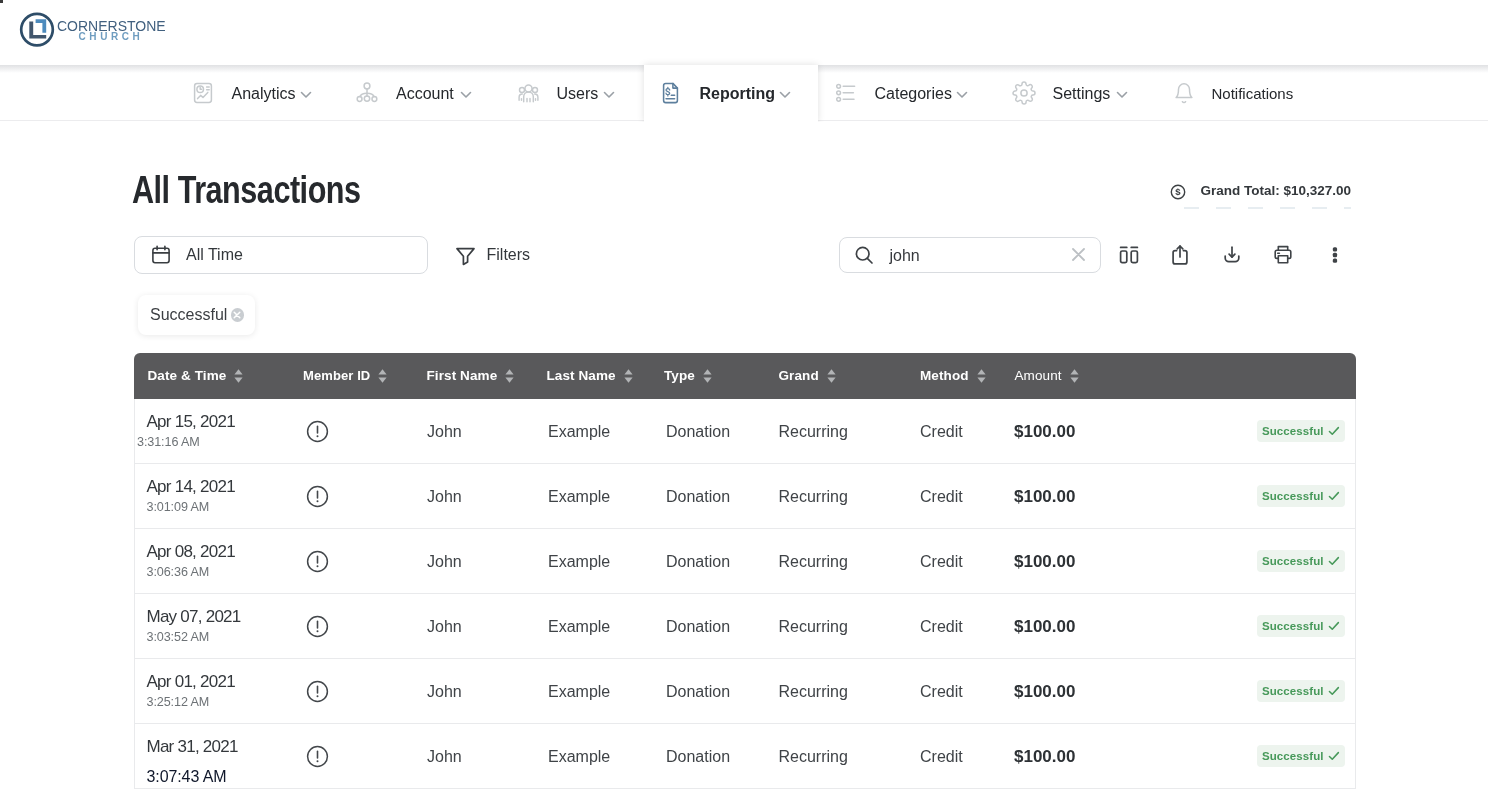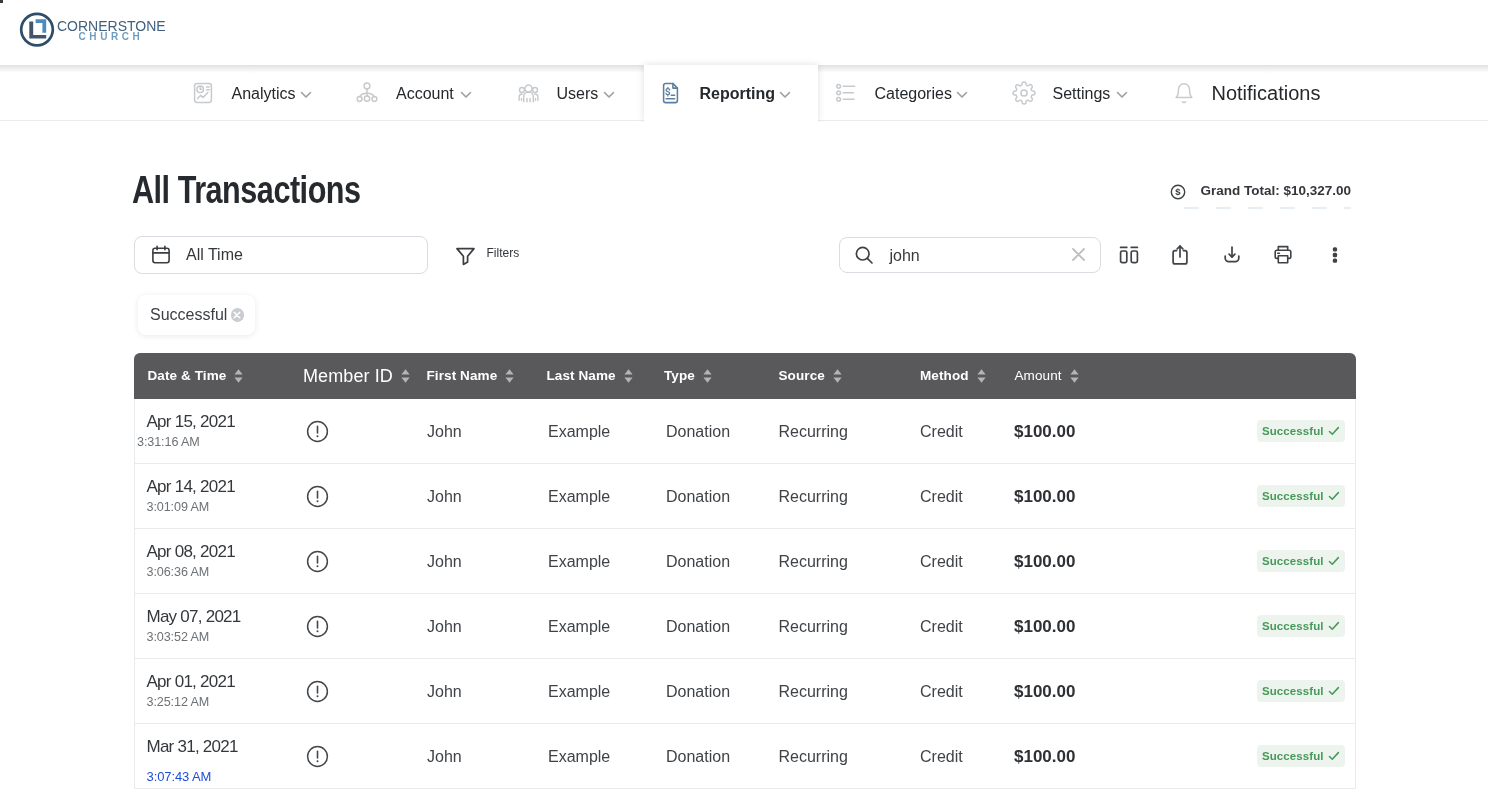--- a/index.html
+++ b/index.html
@@ -81,21 +81,21 @@
 <path d="M16.5 8.3 a5.5 5.5 0 0 0-11 0 c0 6.4-2.4 8.2-2.4 8.2 h15.8 s-2.4-1.8-2.4-8.2"></path>
 <path d="M12.6 20.7 a1.85 1.85 0 0 1-3.2 0"></path>
 </svg>
     </div>
 <div class="a" style="left:231.5px;top:84px;font-size:16px;font-weight:400;color:#25282c;line-height:19px;z-index:5">Analytics</div>
 <div class="a" style="left:396px;top:84px;font-size:16px;font-weight:400;color:#25282c;line-height:19px;z-index:5">Account</div>
 <div class="a" style="left:556.5px;top:84px;font-size:16px;font-weight:400;color:#25282c;line-height:19px;z-index:5">Users</div>
 <div class="a" style="left:699.5px;top:84px;font-size:16px;font-weight:700;color:#25282c;line-height:19px;z-index:5">Reporting</div>
 <div class="a" style="left:874.5px;top:84px;font-size:16px;font-weight:400;color:#25282c;line-height:19px;z-index:5">Categories</div>
 <div class="a" style="left:1052.5px;top:84px;font-size:16px;font-weight:400;color:#25282c;line-height:19px;z-index:5">Settings</div>
-<div class="a" style="left:1211.5px;top:84px;font-size:20px;font-weight:400;color:#25282c;line-height:19px;z-index:5">Notifications</div>
+<div class="a" style="left:1211.5px;top:84px;font-size:15px;font-weight:400;color:#25282c;line-height:19px;z-index:5">Notifications</div>
 <div class="a" style="left:300px;top:90.5px;z-index:5">
       <svg width="12" height="8" viewBox="0 0 12 8" fill="none" stroke="#9aa0a6" stroke-width="1.6" stroke-linecap="round" stroke-linejoin="round">
         <path d="M1.5 1.5 L6 6 L10.5 1.5"></path>
       </svg>
     </div>
 <div class="a" style="left:460px;top:90.5px;z-index:5">
       <svg width="12" height="8" viewBox="0 0 12 8" fill="none" stroke="#9aa0a6" stroke-width="1.6" stroke-linecap="round" stroke-linejoin="round">
         <path d="M1.5 1.5 L6 6 L10.5 1.5"></path>
       </svg>
     </div>
@@ -135,21 +135,21 @@
 <path d="M2.9 8.9 H19.1"></path>
 <path d="M7.1 2.3 v3.4 M14.9 2.3 v3.4"></path>
 </svg>
     </div>
 <div class="a" style="left:186px;top:246px;font-size:16px;color:#33373b;z-index:6">All Time</div>
 <div class="a" style="left:455px;top:247px;z-index:5">
       <svg width="21" height="19" viewBox="0 0 21 19" fill="none" stroke="#3a3e42" stroke-width="1.7" stroke-linecap="round" stroke-linejoin="round">
 <path d="M2 1.6 H19 L12.6 9.3 V14.9 L8.4 17.4 V9.3 Z"></path>
 </svg>
     </div>
-<div class="a" style="left:486.5px;top:246px;font-size:12px;color:#33373b;z-index:5">Filters</div>
+<div class="a" style="left:486.5px;top:246px;font-size:16px;color:#33373b;z-index:5">Filters</div>
 <div class="a" style="left:838.5px;top:237px;width:262px;height:36px;border:1px solid #d9dce0;border-radius:8px;z-index:5"></div>
 <div class="a" style="left:855px;top:246px;z-index:6">
       <svg width="19" height="19" viewBox="0 0 19 19" fill="none" stroke="#3d4145" stroke-width="1.7" stroke-linecap="round">
 <circle cx="7.7" cy="7.7" r="6.3"></circle>
 <path d="M12.3 12.3 L17 17"></path>
 </svg>
     </div>
 <div class="a" style="left:889.5px;top:246.5px;font-size:16px;color:#36393d;z-index:6">john</div>
 <div class="a" style="left:1070.5px;top:247px;z-index:6">
       <svg width="15" height="15" viewBox="0 0 15 15" fill="none" stroke="#bcc0c4" stroke-width="1.8" stroke-linecap="round">
@@ -203,21 +203,21 @@
 <div class="a" style="left:147.5px;top:369px;z-index:6;display:flex;align-items:center;">
       <span style="font-size:13.5px;font-weight:700;color:#fff;line-height:14px;letter-spacing:0.1px">Date &amp; Time</span>
       <span style="margin-left:8px">
         <svg width="9" height="14" viewBox="0 0 9 14" fill="#b2b4b6">
           <path d="M4.5 0.2 L8.6 5.4 H0.4 Z"></path>
           <path d="M4.5 13.8 L0.4 8.6 H8.6 Z"></path>
         </svg>
       </span>
     </div>
 <div class="a" style="left:303px;top:369px;z-index:6;display:flex;align-items:center;">
-      <span style="font-size:18px;font-weight:400;color:#fff;line-height:14px;letter-spacing:0.1px">Member ID</span>
+      <span style="font-size:13px;font-weight:700;color:#fff;line-height:14px;letter-spacing:0.1px">Member ID</span>
       <span style="margin-left:8px">
         <svg width="9" height="14" viewBox="0 0 9 14" fill="#b2b4b6">
           <path d="M4.5 0.2 L8.6 5.4 H0.4 Z"></path>
           <path d="M4.5 13.8 L0.4 8.6 H8.6 Z"></path>
         </svg>
       </span>
     </div>
 <div class="a" style="left:426.5px;top:369px;z-index:6;display:flex;align-items:center;">
       <span style="font-size:13.5px;font-weight:700;color:#fff;line-height:14px;letter-spacing:0.1px">First Name</span>
       <span style="margin-left:8px">
@@ -239,21 +239,21 @@
 <div class="a" style="left:664px;top:369px;z-index:6;display:flex;align-items:center;">
       <span style="font-size:13.5px;font-weight:700;color:#fff;line-height:14px;letter-spacing:0.1px">Type</span>
       <span style="margin-left:8px">
         <svg width="9" height="14" viewBox="0 0 9 14" fill="#b2b4b6">
           <path d="M4.5 0.2 L8.6 5.4 H0.4 Z"></path>
           <path d="M4.5 13.8 L0.4 8.6 H8.6 Z"></path>
         </svg>
       </span>
     </div>
 <div class="a" style="left:778.5px;top:369px;z-index:6;display:flex;align-items:center;">
-      <span style="font-size:13.5px;font-weight:700;color:#fff;line-height:14px;letter-spacing:0.1px">Source</span>
+      <span style="font-size:13.5px;font-weight:700;color:#fff;line-height:14px;letter-spacing:0.1px">Grand</span>
       <span style="margin-left:8px">
         <svg width="9" height="14" viewBox="0 0 9 14" fill="#b2b4b6">
           <path d="M4.5 0.2 L8.6 5.4 H0.4 Z"></path>
           <path d="M4.5 13.8 L0.4 8.6 H8.6 Z"></path>
         </svg>
       </span>
     </div>
 <div class="a" style="left:920px;top:369px;z-index:6;display:flex;align-items:flex-end;">
       <span style="font-size:13.5px;font-weight:700;color:#fff;line-height:14px;letter-spacing:0.1px">Method</span>
       <span style="margin-left:8px">
@@ -389,21 +389,21 @@
 <div class="a" style="left:1014px;top:682.0px;font-size:17px;font-weight:700;color:#2d3135;line-height:19px;z-index:5">$100.00</div>
 <div class="a" style="left:1257px;top:679.5px;width:87.5px;height:22.5px;background:#edf4ee;border-radius:4px;z-index:5;display:flex;align-items:center;justify-content:center">
       <span style="font-size:11.5px;font-weight:700;color:#47995a;line-height:12px;letter-spacing:0.1px">Successful</span>
       <span style="margin-left:4px;display:flex">
         <svg width="12" height="10" viewBox="0 0 13 11" fill="none" stroke="#47995a" stroke-width="1.7" stroke-linecap="round" stroke-linejoin="round">
           <path d="M1.5 6 L4.6 9 L11.3 1.8"></path>
         </svg>
       </span>
     </div>
 <div class="a" style="left:146.5px;top:737.0px;font-size:17px;color:#34383c;line-height:20px;letter-spacing:-0.75px;z-index:5">Mar 31, 2021</div>
-<div class="a" style="left:146.5px;top:770px;font-size:13px;color:#1d4ed8;line-height:13px;letter-spacing:-0.1px;z-index:5">3:07:43 AM</div>
+<div class="a" style="left:146.5px;top:770px;font-size:16px;color:#0f172a;line-height:13px;letter-spacing:-0.1px;z-index:5">3:07:43 AM</div>
 <div class="a" style="left:306px;top:744.5px;z-index:5">
       <svg width="23" height="23" viewBox="0 0 23 23" fill="none">
 <circle cx="11.5" cy="11.5" r="9.9" stroke="#43474b" stroke-width="1.5"></circle>
 <path d="M11.5 6.4 V13" stroke="#43474b" stroke-width="1.6" stroke-linecap="round"></path>
 <circle cx="11.5" cy="16.3" r="1.0" fill="#43474b"></circle>
 </svg>
     </div>
 <div class="a" style="left:427px;top:747.5px;font-size:16px;color:#3f4347;line-height:18px;z-index:5">John</div>
 <div class="a" style="left:548px;top:747.5px;font-size:16px;color:#3f4347;line-height:18px;z-index:5">Example</div>
 <div class="a" style="left:666px;top:747.5px;font-size:16px;color:#3f4347;line-height:18px;z-index:5">Donation</div>

